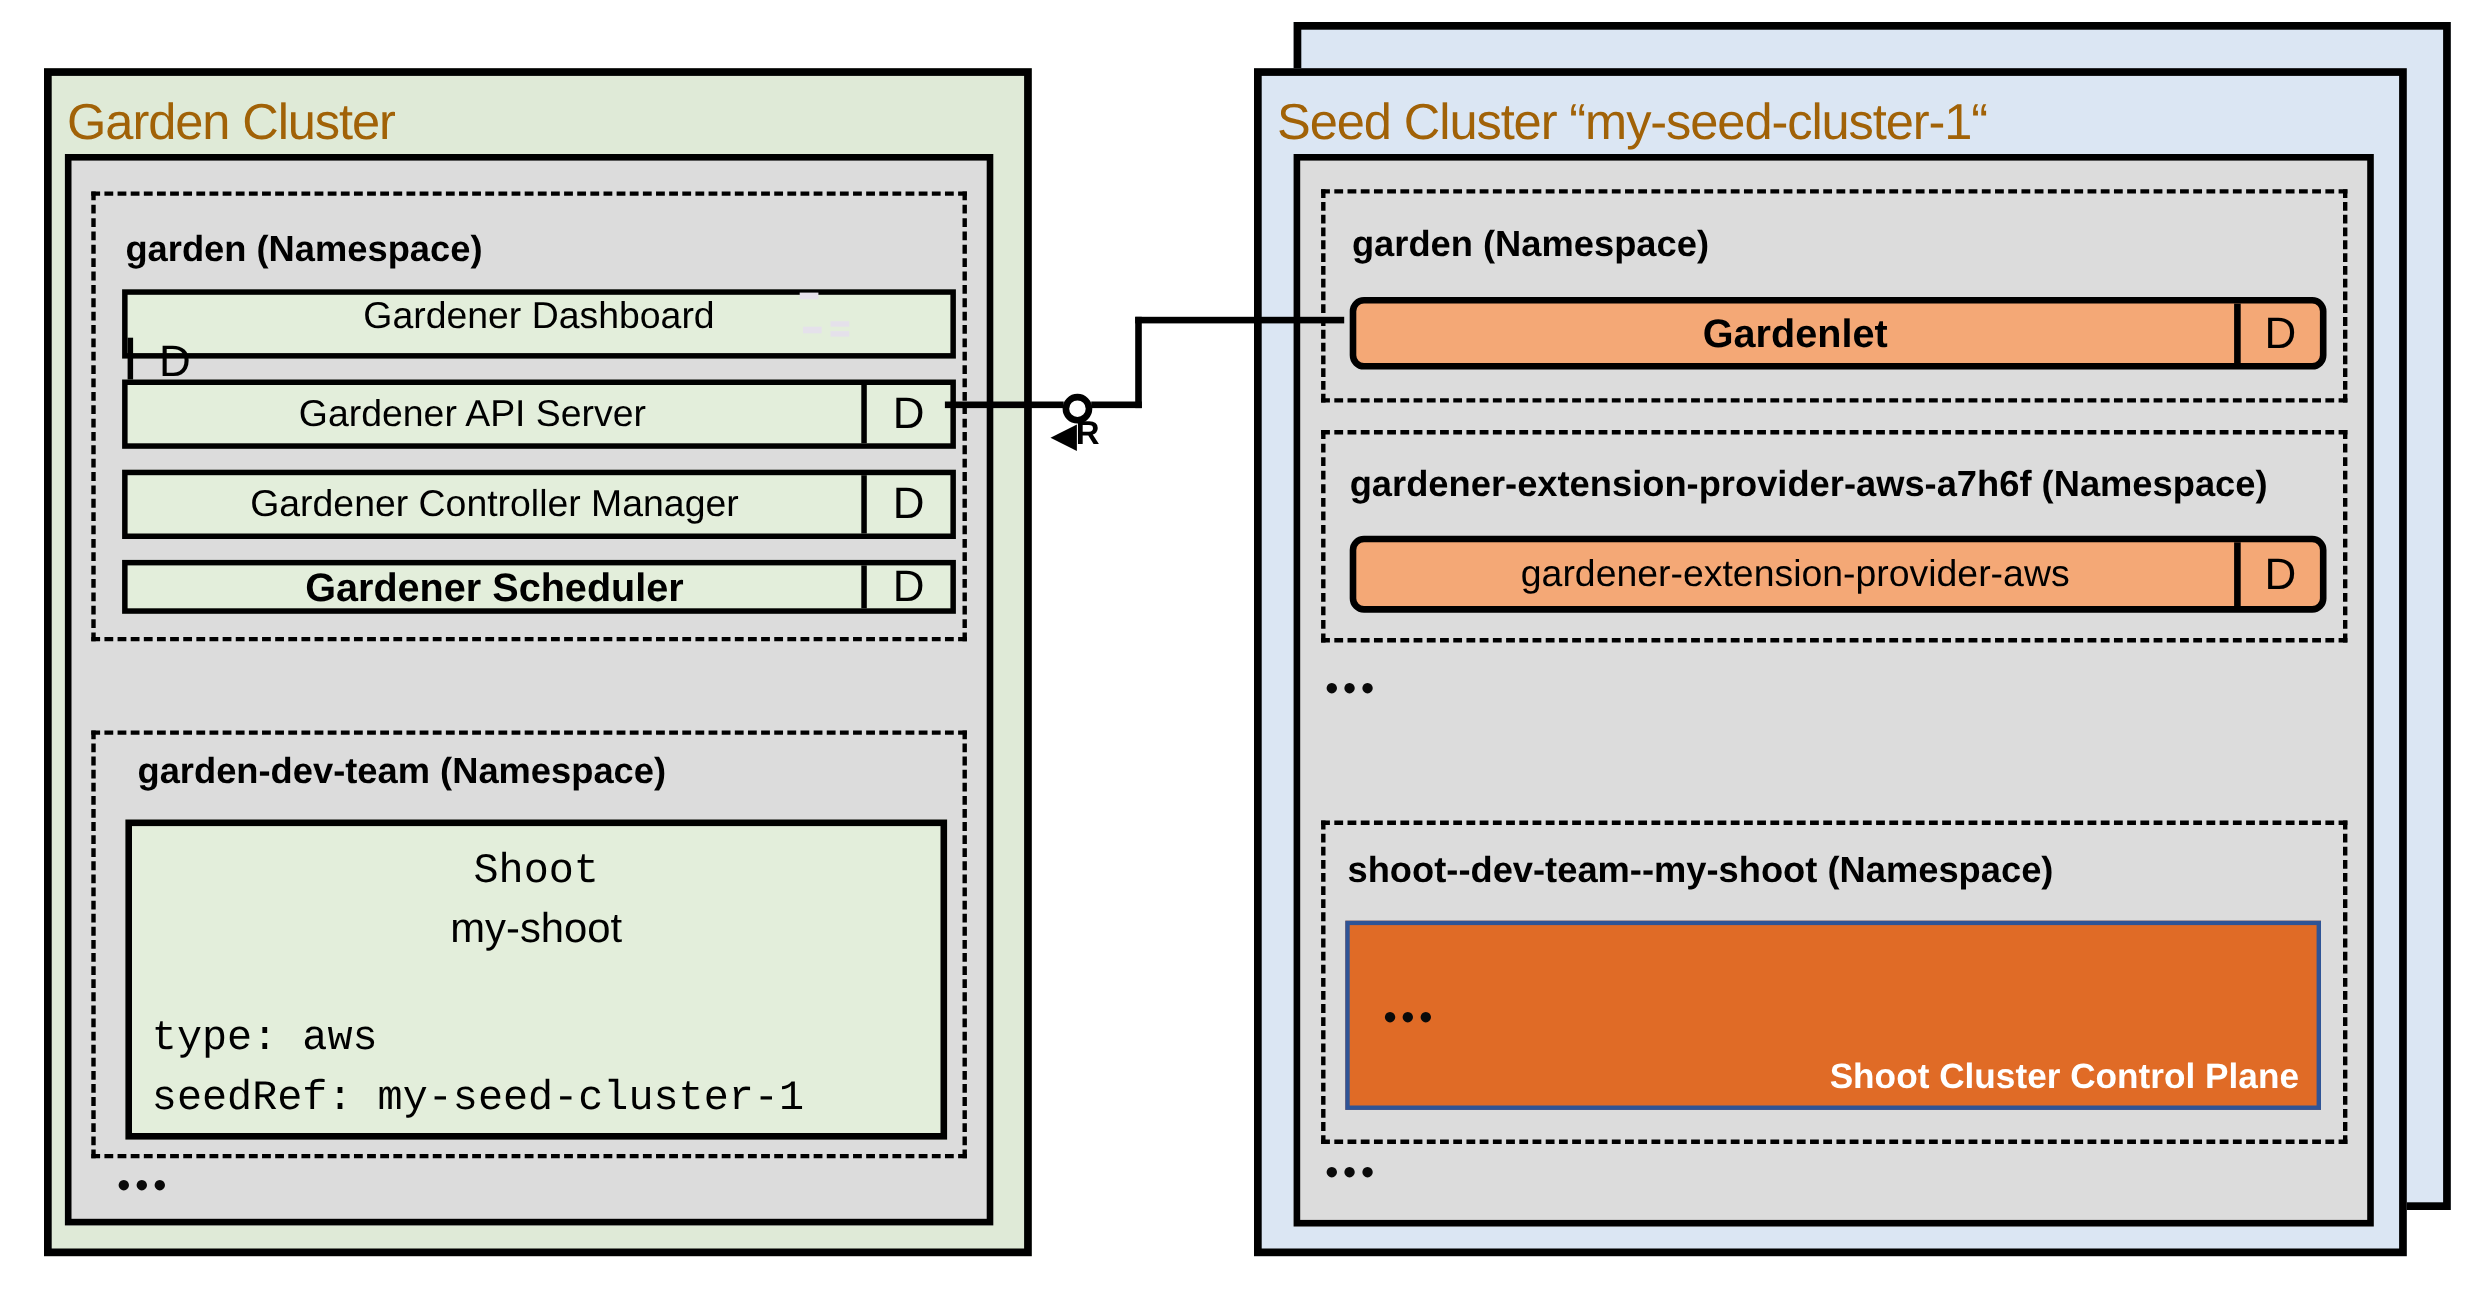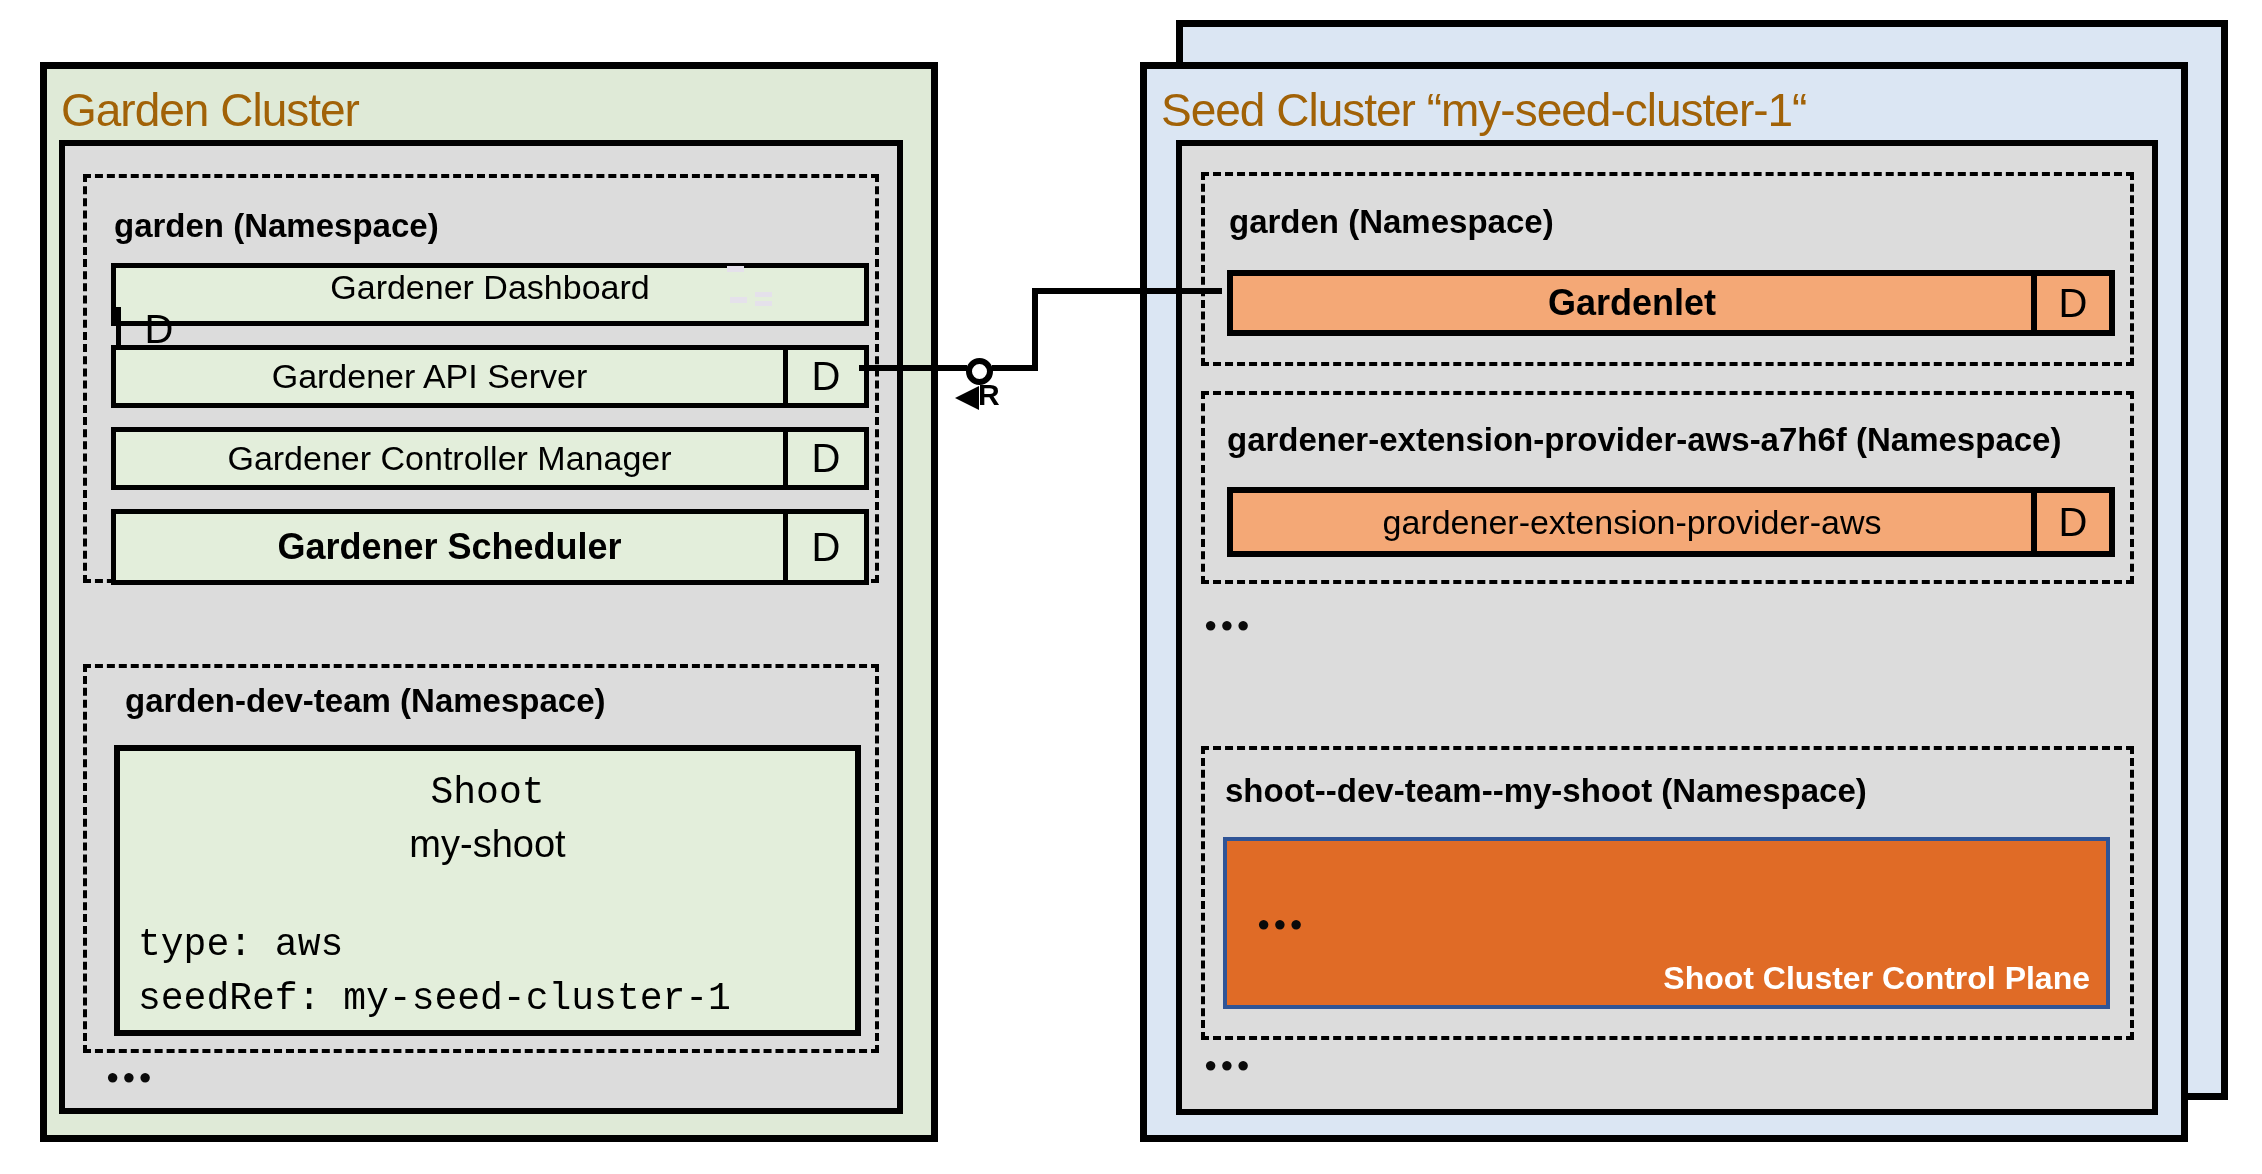--- a/index.html
+++ b/index.html
@@ -12,21 +12,21 @@
   .cluster--green{background:#dfead7;}
   .cluster--blue{background:#dbe6f3;}
   .cluster-title{font-size:46px;letter-spacing:-1px;color:#a16207;white-space:nowrap;}
 
   .panel{background:#dcdcdc;border:6px solid #000;}
   .ns{border:4px dashed #000;}
   .ns-title{font-size:33px;font-weight:bold;white-space:nowrap;}
 
   
   .bar{display:flex;align-items:stretch;border:5px solid #000;background:#e3eedb;}
-  .bar--orange{border-width:6px;background:#f4a876;}
+  .bar--orange{border-width:6px;background:#f4a876;border-radius:13px;}
   .bar-label{flex:1;display:flex;align-items:center;justify-content:center;
              font-size:34px;white-space:nowrap;}
   .bar-label--bold{font-weight:bold;font-size:36px;}
   .bar-badge{width:76px;border-left:5px solid #000;display:flex;align-items:center;
              justify-content:center;font-size:40px;}
   .bar--orange .bar-badge{width:72px;border-left-width:6px;}
 
   
   .shoot-box{background:#e3eedb;border:6px solid #000;}
   .mono{font-family:"Liberation Mono","DejaVu Sans Mono",monospace;font-size:38px;white-space:pre;}
@@ -73,21 +73,21 @@
       <div class="abs bar" style="left:24px;top:167px;width:758px;height:63px;gap:40px;">
         <div class="bar-label">Gardener API Server</div>
         <div class="bar-badge">D</div>
       </div>
 
       <div class="abs bar" style="left:24px;top:249px;width:758px;height:63px;">
         <div class="bar-label">Gardener Controller Manager</div>
         <div class="bar-badge">D</div>
       </div>
 
-      <div class="abs bar" style="left:24px;top:331px;width:758px;height:76px;">
+      <div class="abs bar" style="left:24px;top:331px;width:758px;height:49px;">
         <div class="bar-label bar-label--bold">Gardener Scheduler</div>
         <div class="bar-badge">D</div>
       </div>
     </div>
 
     <div class="abs ns" style="left:18px;top:518px;width:796px;height:389px;">
       <div class="abs ns-title" style="left:38px;top:14px;">garden-dev-team (Namespace)</div>
 
       <div class="abs shoot-box" style="left:27px;top:77px;width:747px;height:291px;">
         <div class="abs mono center-text" style="top:20px;">Shoot</div>

